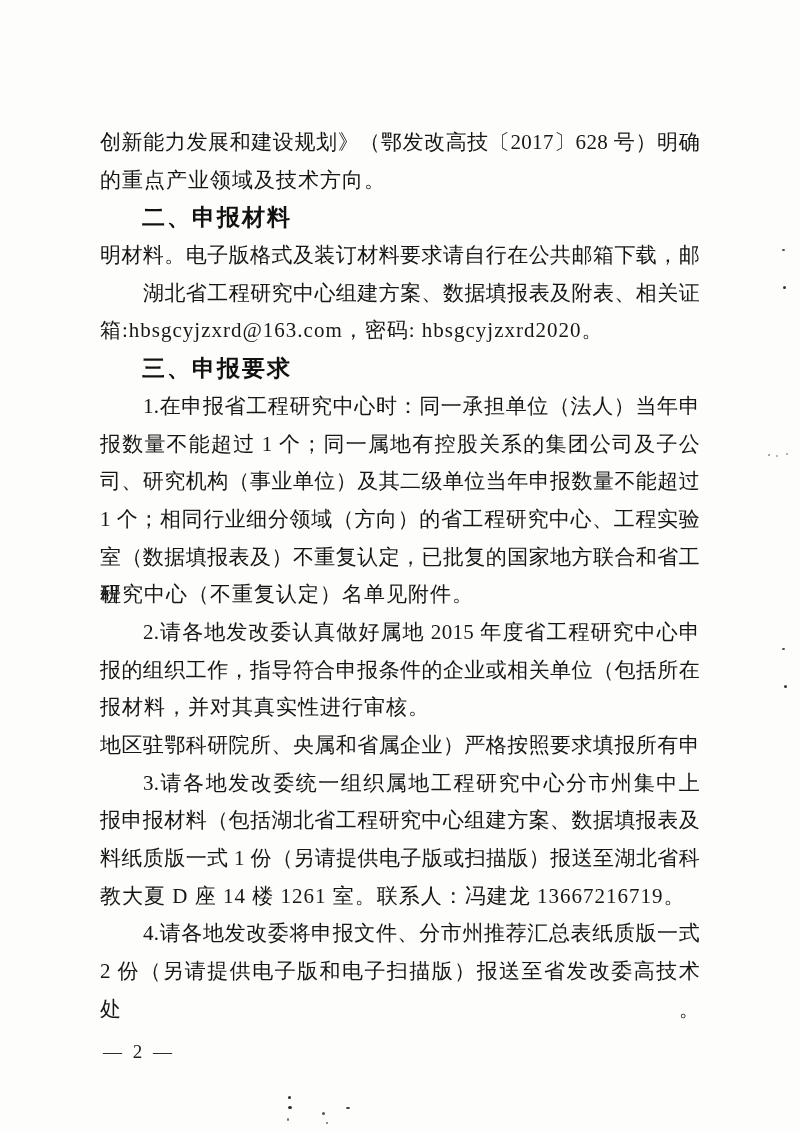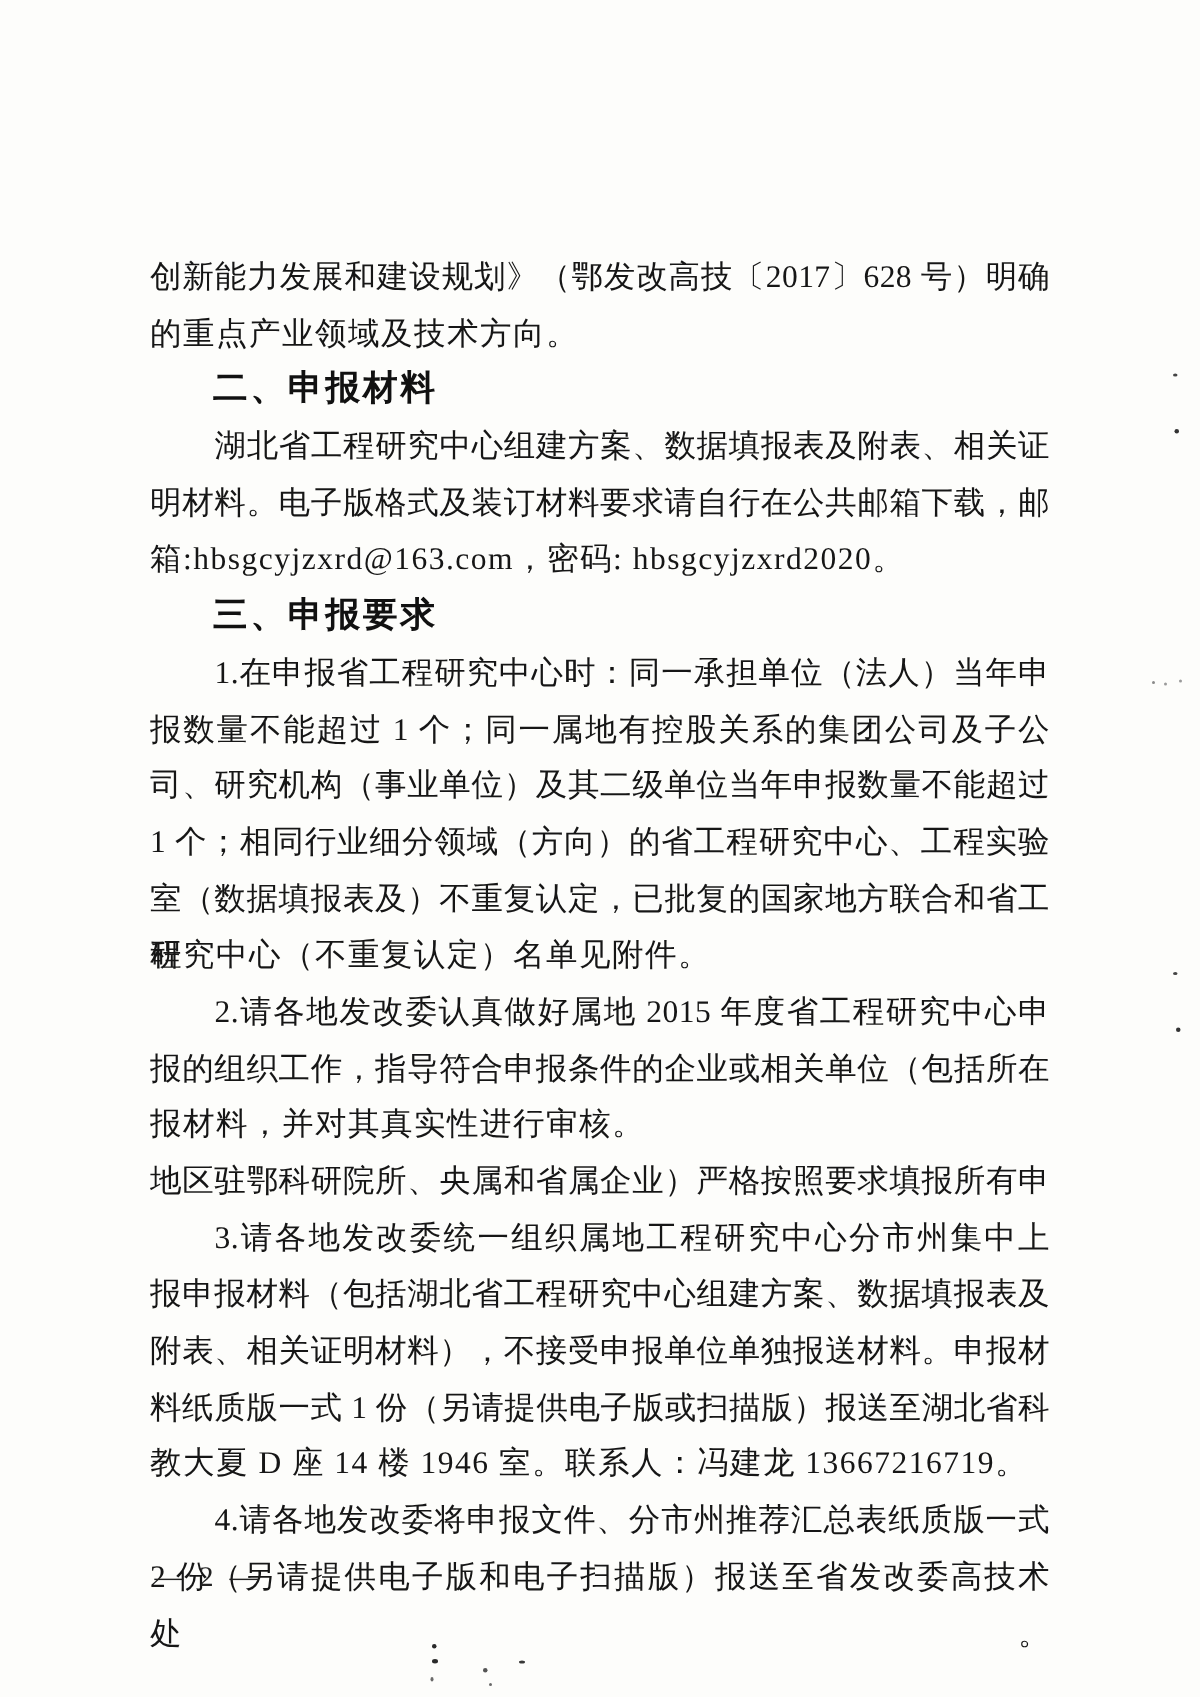--- a/index.html
+++ b/index.html
@@ -18,21 +18,20 @@
   .page {
     position: absolute;
     inset: 0;
     background: #fdfdfb;
   }
   .doc {
     position: absolute;
     left: 100px;
     top: 124px;
     width: 600px;
-    margin-top: 42px;
   }
   .line {
     font-size: 21px;
     line-height: 37.7px;
     height: 37.7px;
     letter-spacing: 0.3px;
     text-align: justify;
     text-align-last: justify;
     -moz-text-align-last: justify;
     white-space: pre-wrap;
@@ -72,39 +71,38 @@
 </style>
 </head>
 <body>
 
 <div class="page">
 
   <div class="doc">
     <div class="line">创新能力发展和建设规划》（鄂发改高技〔2017〕628 号）明确</div>
     <div class="line left">的重点产业领域及技术方向。</div>
     <div class="line hd">二、申报材料</div>
+    <div class="line">明材料。电子版格式及装订材料要求请自行在公共邮箱下载，邮</div>
     <div class="line ind">湖北省工程研究中心组建方案、数据填报表及附表、相关证</div>
-    <div class="line">明材料。电子版格式及装订材料要求请自行在公共邮箱下载，邮</div>
     <div class="line left">箱:hbsgcyjzxrd@163.com，密码: hbsgcyjzxrd2020。</div>
     <div class="line hd">三、申报要求</div>
     <div class="line ind">1.在申报省工程研究中心时：同一承担单位（法人）当年申</div>
     <div class="line">报数量不能超过 1 个；同一属地有控股关系的集团公司及子公</div>
     <div class="line">司、研究机构（事业单位）及其二级单位当年申报数量不能超过</div>
     <div class="line">1 个；相同行业细分领域（方向）的省工程研究中心、工程实验</div>
     <div class="line">室（数据填报表及）不重复认定，已批复的国家地方联合和省工程</div>
     <div class="line left">研究中心（不重复认定）名单见附件。</div>
     <div class="line ind">2.请各地发改委认真做好属地 2015 年度省工程研究中心申</div>
     <div class="line">报的组织工作，指导符合申报条件的企业或相关单位（包括所在</div>
     <div class="line left">报材料，并对其真实性进行审核。</div>
     <div class="line">地区驻鄂科研院所、央属和省属企业）严格按照要求填报所有申</div>
     <div class="line ind">3.请各地发改委统一组织属地工程研究中心分市州集中上</div>
     <div class="line">报申报材料（包括湖北省工程研究中心组建方案、数据填报表及</div>
-    <div class="line">附表、相关证明材料），不接受申报单位单独报送材料。申报材</div>
     <div class="line">料纸质版一式 1 份（另请提供电子版或扫描版）报送至湖北省科</div>
-    <div class="line left">教大夏 D 座 14 楼 1946 室。联系人：冯建龙 13667216719。</div>
+    <div class="line left">教大夏 D 座 14 楼 1261 室。联系人：冯建龙 13667216719。</div>
     <div class="line ind">4.请各地发改委将申报文件、分市州推荐汇总表纸质版一式</div>
     <div class="line">2 份（另请提供电子版和电子扫描版）报送至省发改委高技术处。</div>
   </div>
 
   <div class="pagenum">— 2 —</div>
 
   <div>
     <div class="speck" style="left:782px; top:249px; width:3px; height:2px; background:#444;"></div>
     <div class="speck" style="left:783px; top:286px; width:3px; height:3px; background:#333;"></div>
     <div class="speck" style="left:768px; top:454px; width:2px; height:2px; background:#8a8a8a;"></div>

